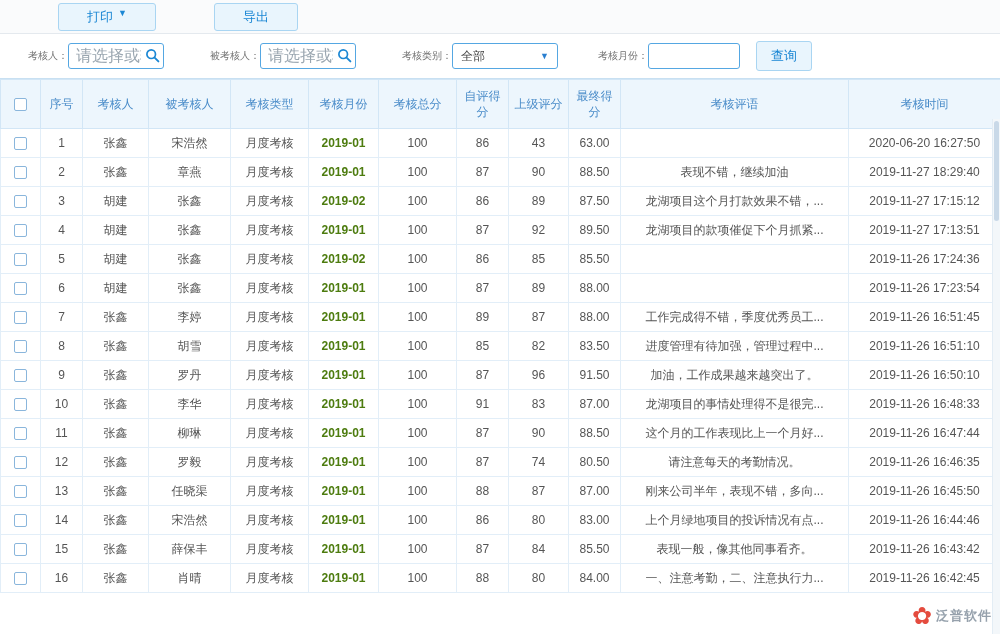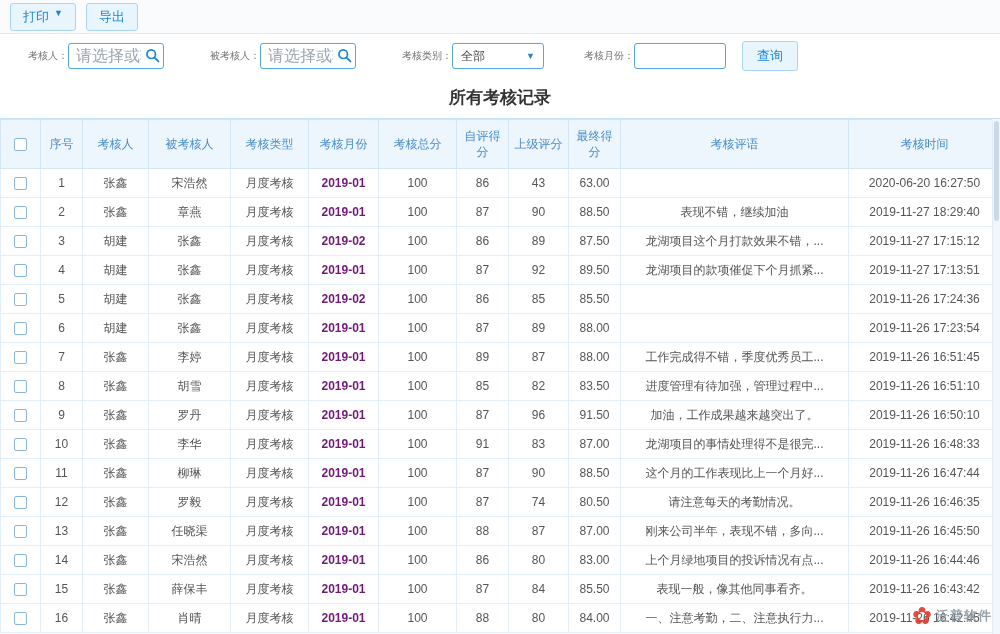--- a/index.html
+++ b/index.html
@@ -3,34 +3,34 @@
 <meta charset="utf-8">
 <style>
   * { margin:0; padding:0; box-sizing:border-box; }
   html,body { width:1000px; height:634px; overflow:hidden; background:#fff;
     font-family:"Liberation Sans","DejaVu Sans",sans-serif; }
   .app { position:relative; width:1000px; height:634px; background:#fff; }
 
   
   .toolbar { height:34px; display:flex; align-items:center; gap:10px; padding:0 10px;
     background:#fafbfc; border-bottom:1px solid #e4e9ee; }
-  .tb-btn { display:inline-flex; align-items:flex-start; gap:5px; padding:4px 12px;
+  .tb-btn { display:inline-flex; align-items:flex-start; gap:5px; padding:4px 28px;
     background:#e9f5fd; border:1px solid #a9d5f2; border-radius:3px;
-    color:#1b87d4; font-size:13px; cursor:pointer; }
+    color:#1b87d4; font-size:13px; cursor:pointer;margin-left:48px; }
   .caret { font-size:9px; color:#1b87d4; }
 
   
   .filterbar { height:44px; display:flex; align-items:center; padding:0 28px; background:#fff; }
   .f-label { font-size:10px; color:#737373; white-space:nowrap; }
   .search-box { position:relative; width:96px; height:26px; margin-right:46px; }
   .search-box input { width:100%; height:100%; border:1px solid #55a7e2; border-radius:3px;
     padding:0 22px 0 7px; font-size:16px; color:#333; outline:none; }
   .search-box input::placeholder { color:#9aa6b0; }
   .mag { position:absolute; right:4px; top:5px; }
-  .selectbox { width:92px; height:26px; border:1px solid #55a7e2; border-radius:3px;
+  .selectbox { width:106px; height:26px; border:1px solid #55a7e2; border-radius:3px;
     display:flex; align-items:center; justify-content:space-between; padding:0 8px;
     margin-right:40px; font-size:12px; color:#444; cursor:pointer; background:#fff; }
   .selectbox .caret { color:#2a7fd0; }
   .month-input { width:92px; height:26px; border:1px solid #55a7e2; border-radius:3px;
     padding:0 7px; font-size:12px; outline:none; margin-right:16px; }
   .query-btn { padding:5px 14px; background:#e9f5fd; border:1px solid #a9d5f2;
     border-radius:3px; color:#1b87d4; font-size:13px; cursor:pointer; }
 
   
   .page-title { height:40px; line-height:40px; text-align:center;
@@ -39,21 +39,21 @@
   
   .table-wrap { border-top:1px solid #c8e0f2; }
   table { width:1000px; table-layout:fixed; border-collapse:collapse; }
   th { height:49px; background:#edf6fd; color:#4a8cc9; font-weight:400;
     font-size:12px; line-height:16px; text-align:center; vertical-align:middle;
     border:1px solid #d2e6f6; padding:4px 2px; }
   td { height:29px; font-size:12px; color:#555; text-align:center;
     border:1px solid #e2eef8; padding:0 4px; white-space:nowrap; overflow:hidden;
     background:#fff; }
   td.comment-cell { text-align:center; padding:0 7px; }
-  a.month-link { color:#701a75; text-decoration:none; font-weight:bold; }
+  a.month-link { color:#4d7c0f; text-decoration:none; font-weight:bold; }
   input[type=checkbox] { appearance:none; -webkit-appearance:none; width:13px; height:13px;
     border:1px solid #8ab6dc; border-radius:2px; background:#fff; vertical-align:middle;
     cursor:pointer; }
 
   
   .v-scrollbar { position:absolute; top:119px; right:0; bottom:0; width:8px;
     background:#f3f7fa; border-left:1px solid #e3edf5; }
   .v-scrollbar .thumb { position:absolute; top:2px; left:1px; width:5px; height:100px;
     background:#c9d9e8; border-radius:3px; }
 
@@ -102,21 +102,20 @@
       <span>全部</span>
       <span class="caret">▼</span>
     </span>
 
     <span class="f-label">考核月份：</span>
     <input type="text" class="month-input" style="">
 
     <button class="query-btn">查询</button>
   </div>
 
-  <div class="page-title">所有考核记录</div>
 
   <div class="table-wrap">
     <table>
       <thead>
         <tr id="head-row">
             <th style="width: 40px;"><input type="checkbox" style=""></th>
             <th style="width: 42px;">序号</th>
             <th style="width: 66px;">考核人</th>
             <th style="width: 82px;">被考核人</th>
             <th style="width: 78px; margin-left: 8px;">考核类型</th>

